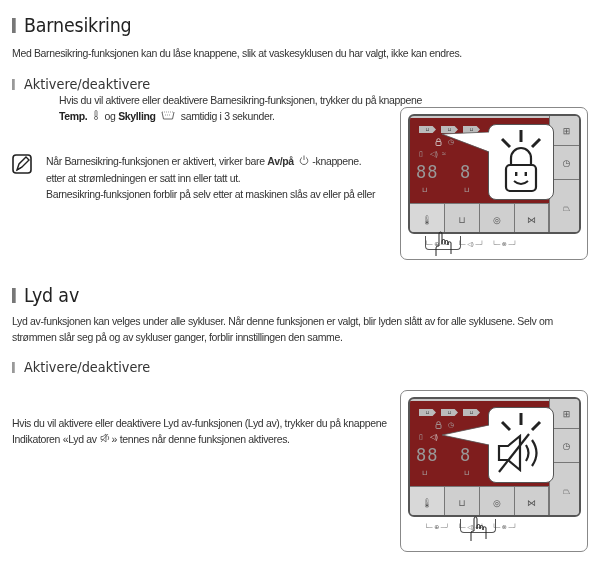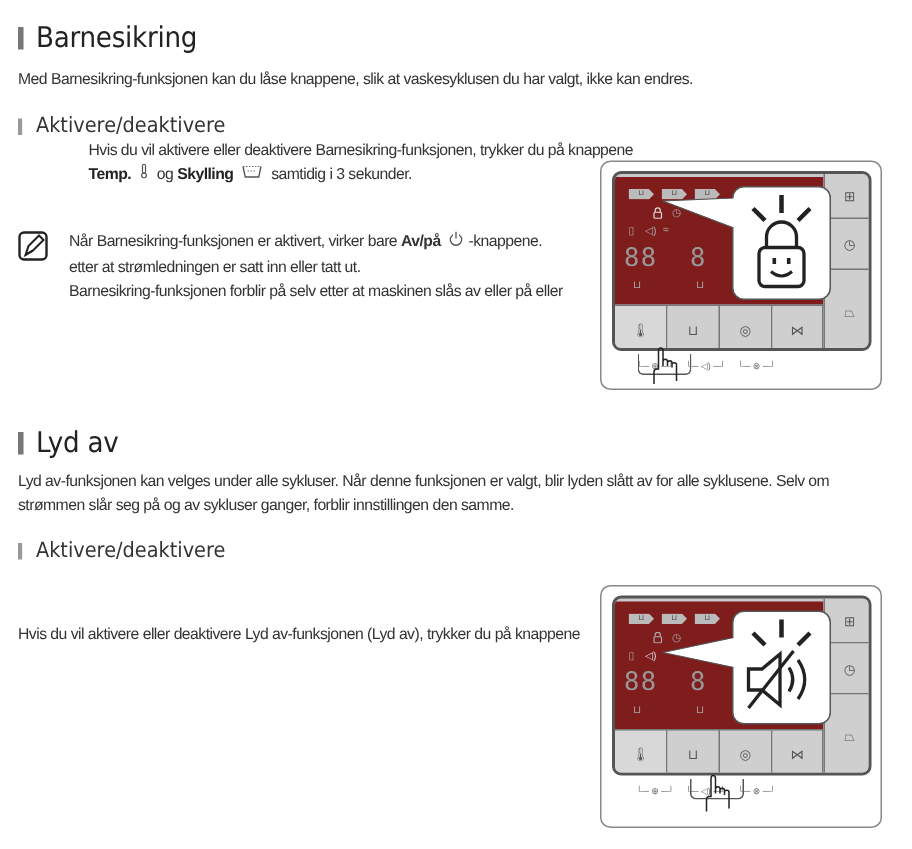--- a/index.html
+++ b/index.html
@@ -158,20 +158,29 @@
   <div>strømmen slår seg på og av sykluser ganger, forblir innstillingen den samme.</div>
 </div>
 
 <div class="h2" style="top:359px;">
   <span class="bar"></span>
   <span>Aktivere/deaktivere</span>
 </div>
 
 <div class="p" style="top:392px;margin-top:23px;">
   <div>Hvis du vil aktivere eller deaktivere Lyd av-funksjonen (Lyd av), trykker du på knappene</div>
+  <div>
+    <span>Indikatoren «Lyd av</span><span class="ico" style="margin:0 1px 0 3px;">
+      <svg width="11" height="10" viewBox="0 0 11 10">
+          <path d="M1 3.5 H3 L6 1 V9 L3 6.5 H1 Z" fill="none" stroke="#555" stroke-width="0.8"></path>
+          <path d="M8 3 q1.5 2 0 4" fill="none" stroke="#555" stroke-width="0.8"></path>
+          <line x1="1" y1="9" x2="8" y2="1" stroke="#555" stroke-width="0.8"></line>
+        </svg>
+    </span><span>» tennes når denne funksjonen aktiveres.</span>
+  </div>
 </div>
 
 <div class="frame" style="top:390px; height:162px;">
   <div class="panel">
     <div class="display">
       <div class="pill" style="left:9px;">⊔</div>
       <div class="pill" style="left:31px;">⊔</div>
       <div class="pill" style="left:53px;">⊔</div>
       <div class="small-ico" style="left:25px; top:20px;">
         <svg width="7" height="8" viewBox="0 0 7 8">

